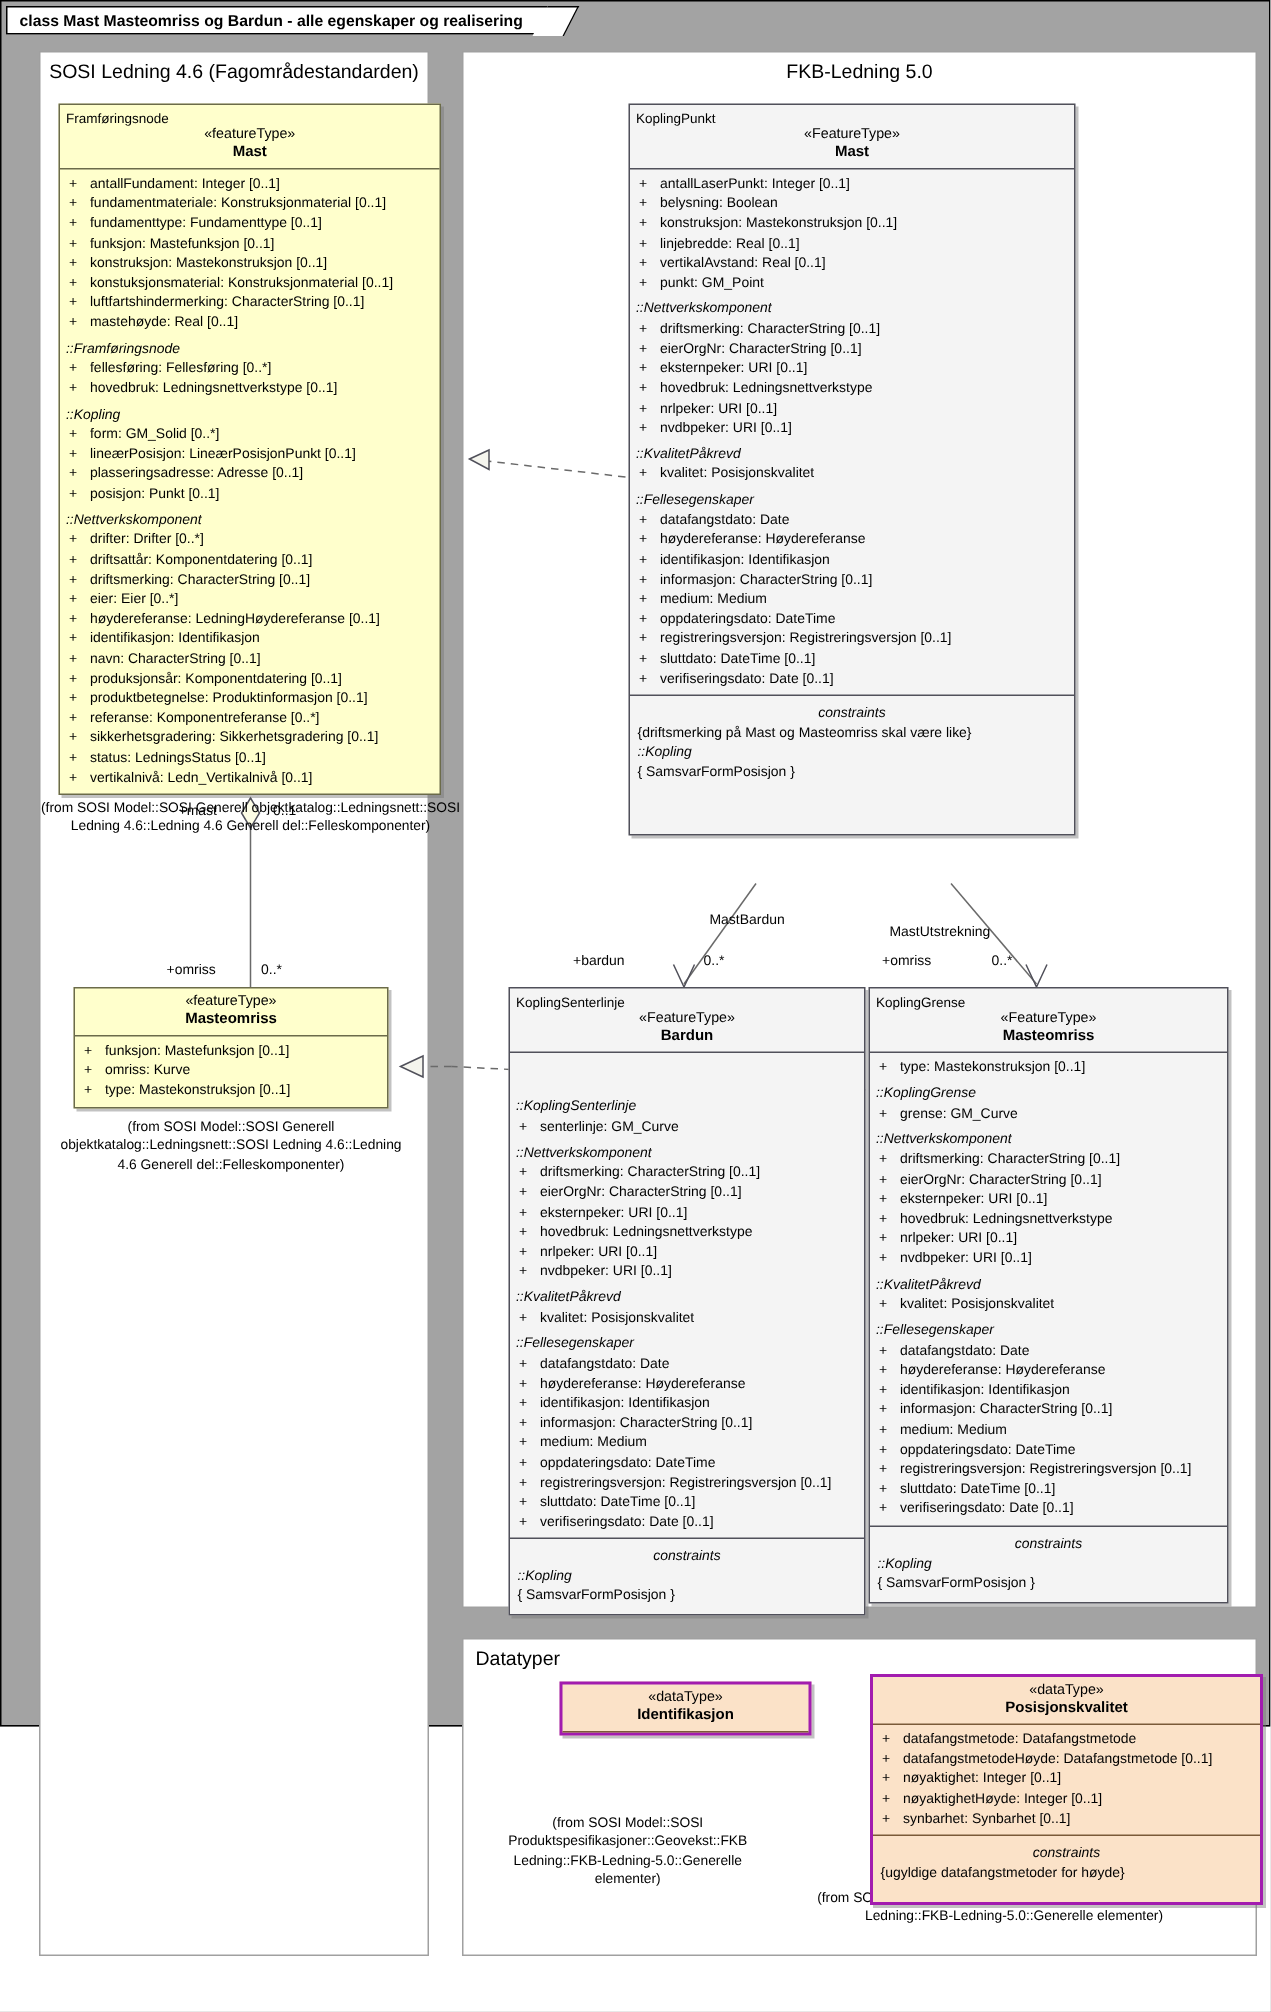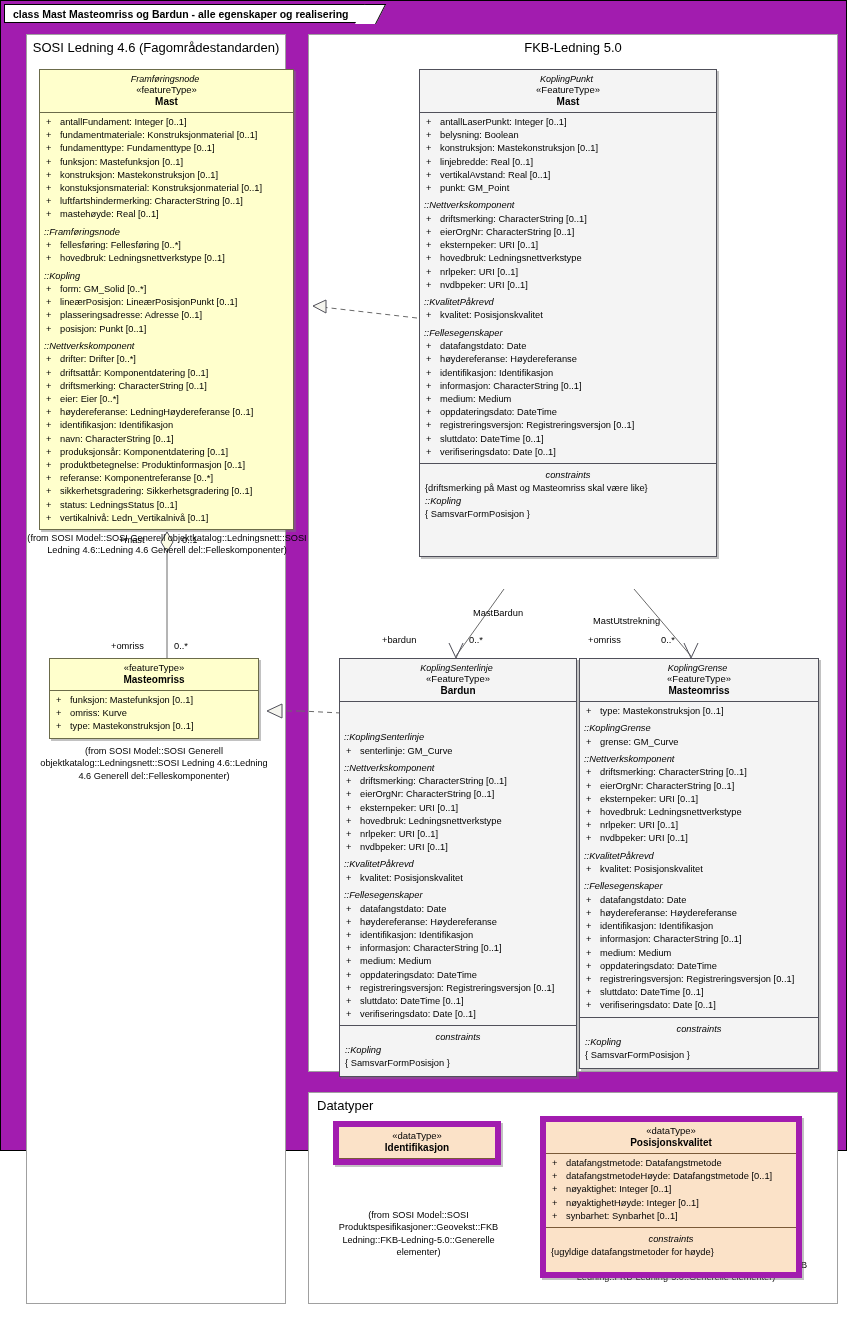--- a/index.html
+++ b/index.html
@@ -7,21 +7,21 @@
   body {
     width:847px; height:1341px; position:relative;
     font-family:"Liberation Sans", sans-serif;
     font-size:9.5px; color:#000;
     overflow:hidden;
   }
 
   
   #diagram-frame {
     position:absolute; left:0; top:0; width:847px; height:1151px;
-    border:1px solid #000; background:#a21caf;
+    border:1px solid #000; background:#a3a3a3;
   }
   #diagram-title-tab {
     position:absolute; left:3px; top:3px; height:19px;
     padding:0 26px 0 8px;
     border:1px solid #000; background:#fff;
     font-size:10.5px; font-weight:bold; line-height:18px;
     white-space:nowrap; z-index:30;
   }
   #diagram-title-tab:after{
     content:""; position:absolute; right:-1px; top:-1px;
@@ -42,25 +42,25 @@
   .pkg-label.left-align { text-align:left; padding-left:8px; }
 
   
   .uml {
     position:absolute; border:1px solid #50505a; background:#fff;
     box-shadow:2px 2px 0 rgba(120,120,120,.45);
     z-index:10;
   }
   .uml.yellow { background:#ffffcc; border:1px solid #6b6b4a; }
   .uml.grey  { background:#f4f4f4; }
-  .uml.peach { background:#fbe2c8; border:6px solid #a21caf; }
+  .uml.peach { background:#fbe2c8; border:2px solid #a21caf;margin-left:40px; }
 
   .uml-header { position:relative; padding:3px 4px 5px 4px; }
   .uml-ns {
-    text-align:center; font-style:italic; font-size:9px;
+    text-align:left; font-size:9px;
     padding:1px 3px 0 0; white-space:nowrap;
   }
   .uml-stereo { text-align:center; font-size:9.5px; }
   .uml-name   { text-align:center; font-size:10px; font-weight:bold; padding-top:1px; }
 
   .uml-sep { border-top:1px solid #50505a; }
   .uml.yellow .uml-sep { border-top:1px solid #6b6b4a; }
   .uml.peach  .uml-sep { border-top:1px solid #7a5a38; }
 
   .uml-body { padding:3px 2px 4px 2px; }

